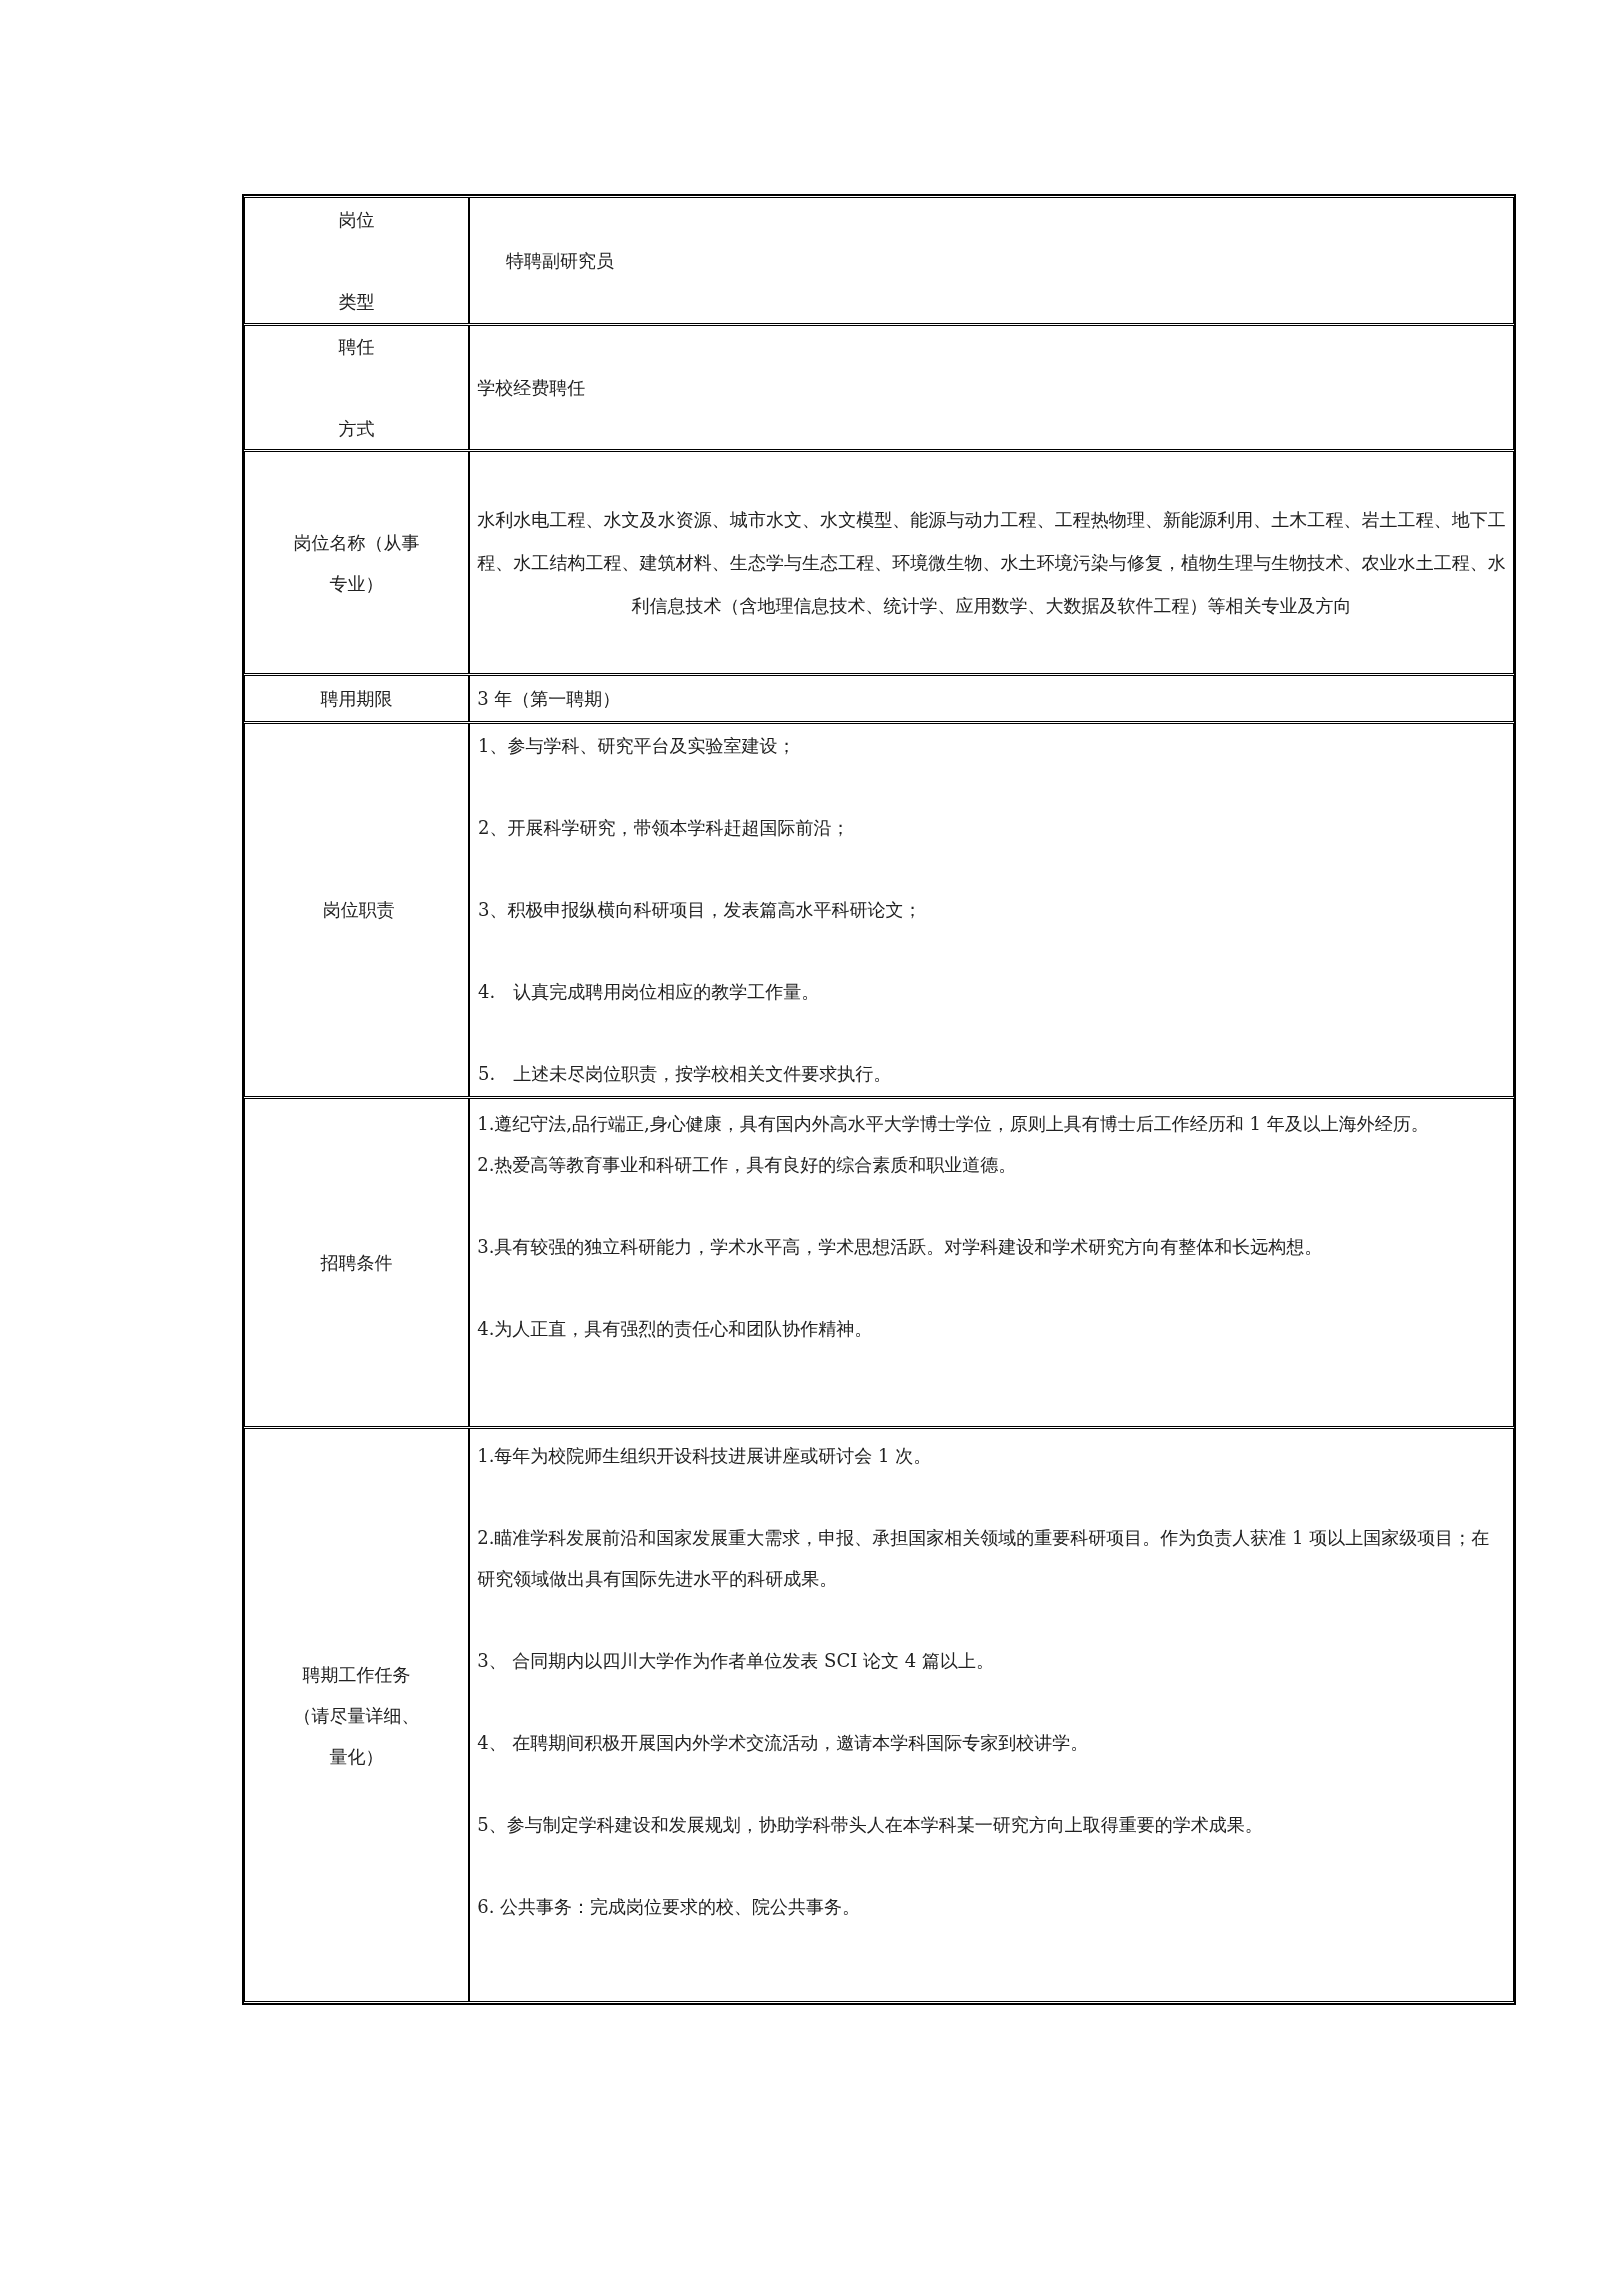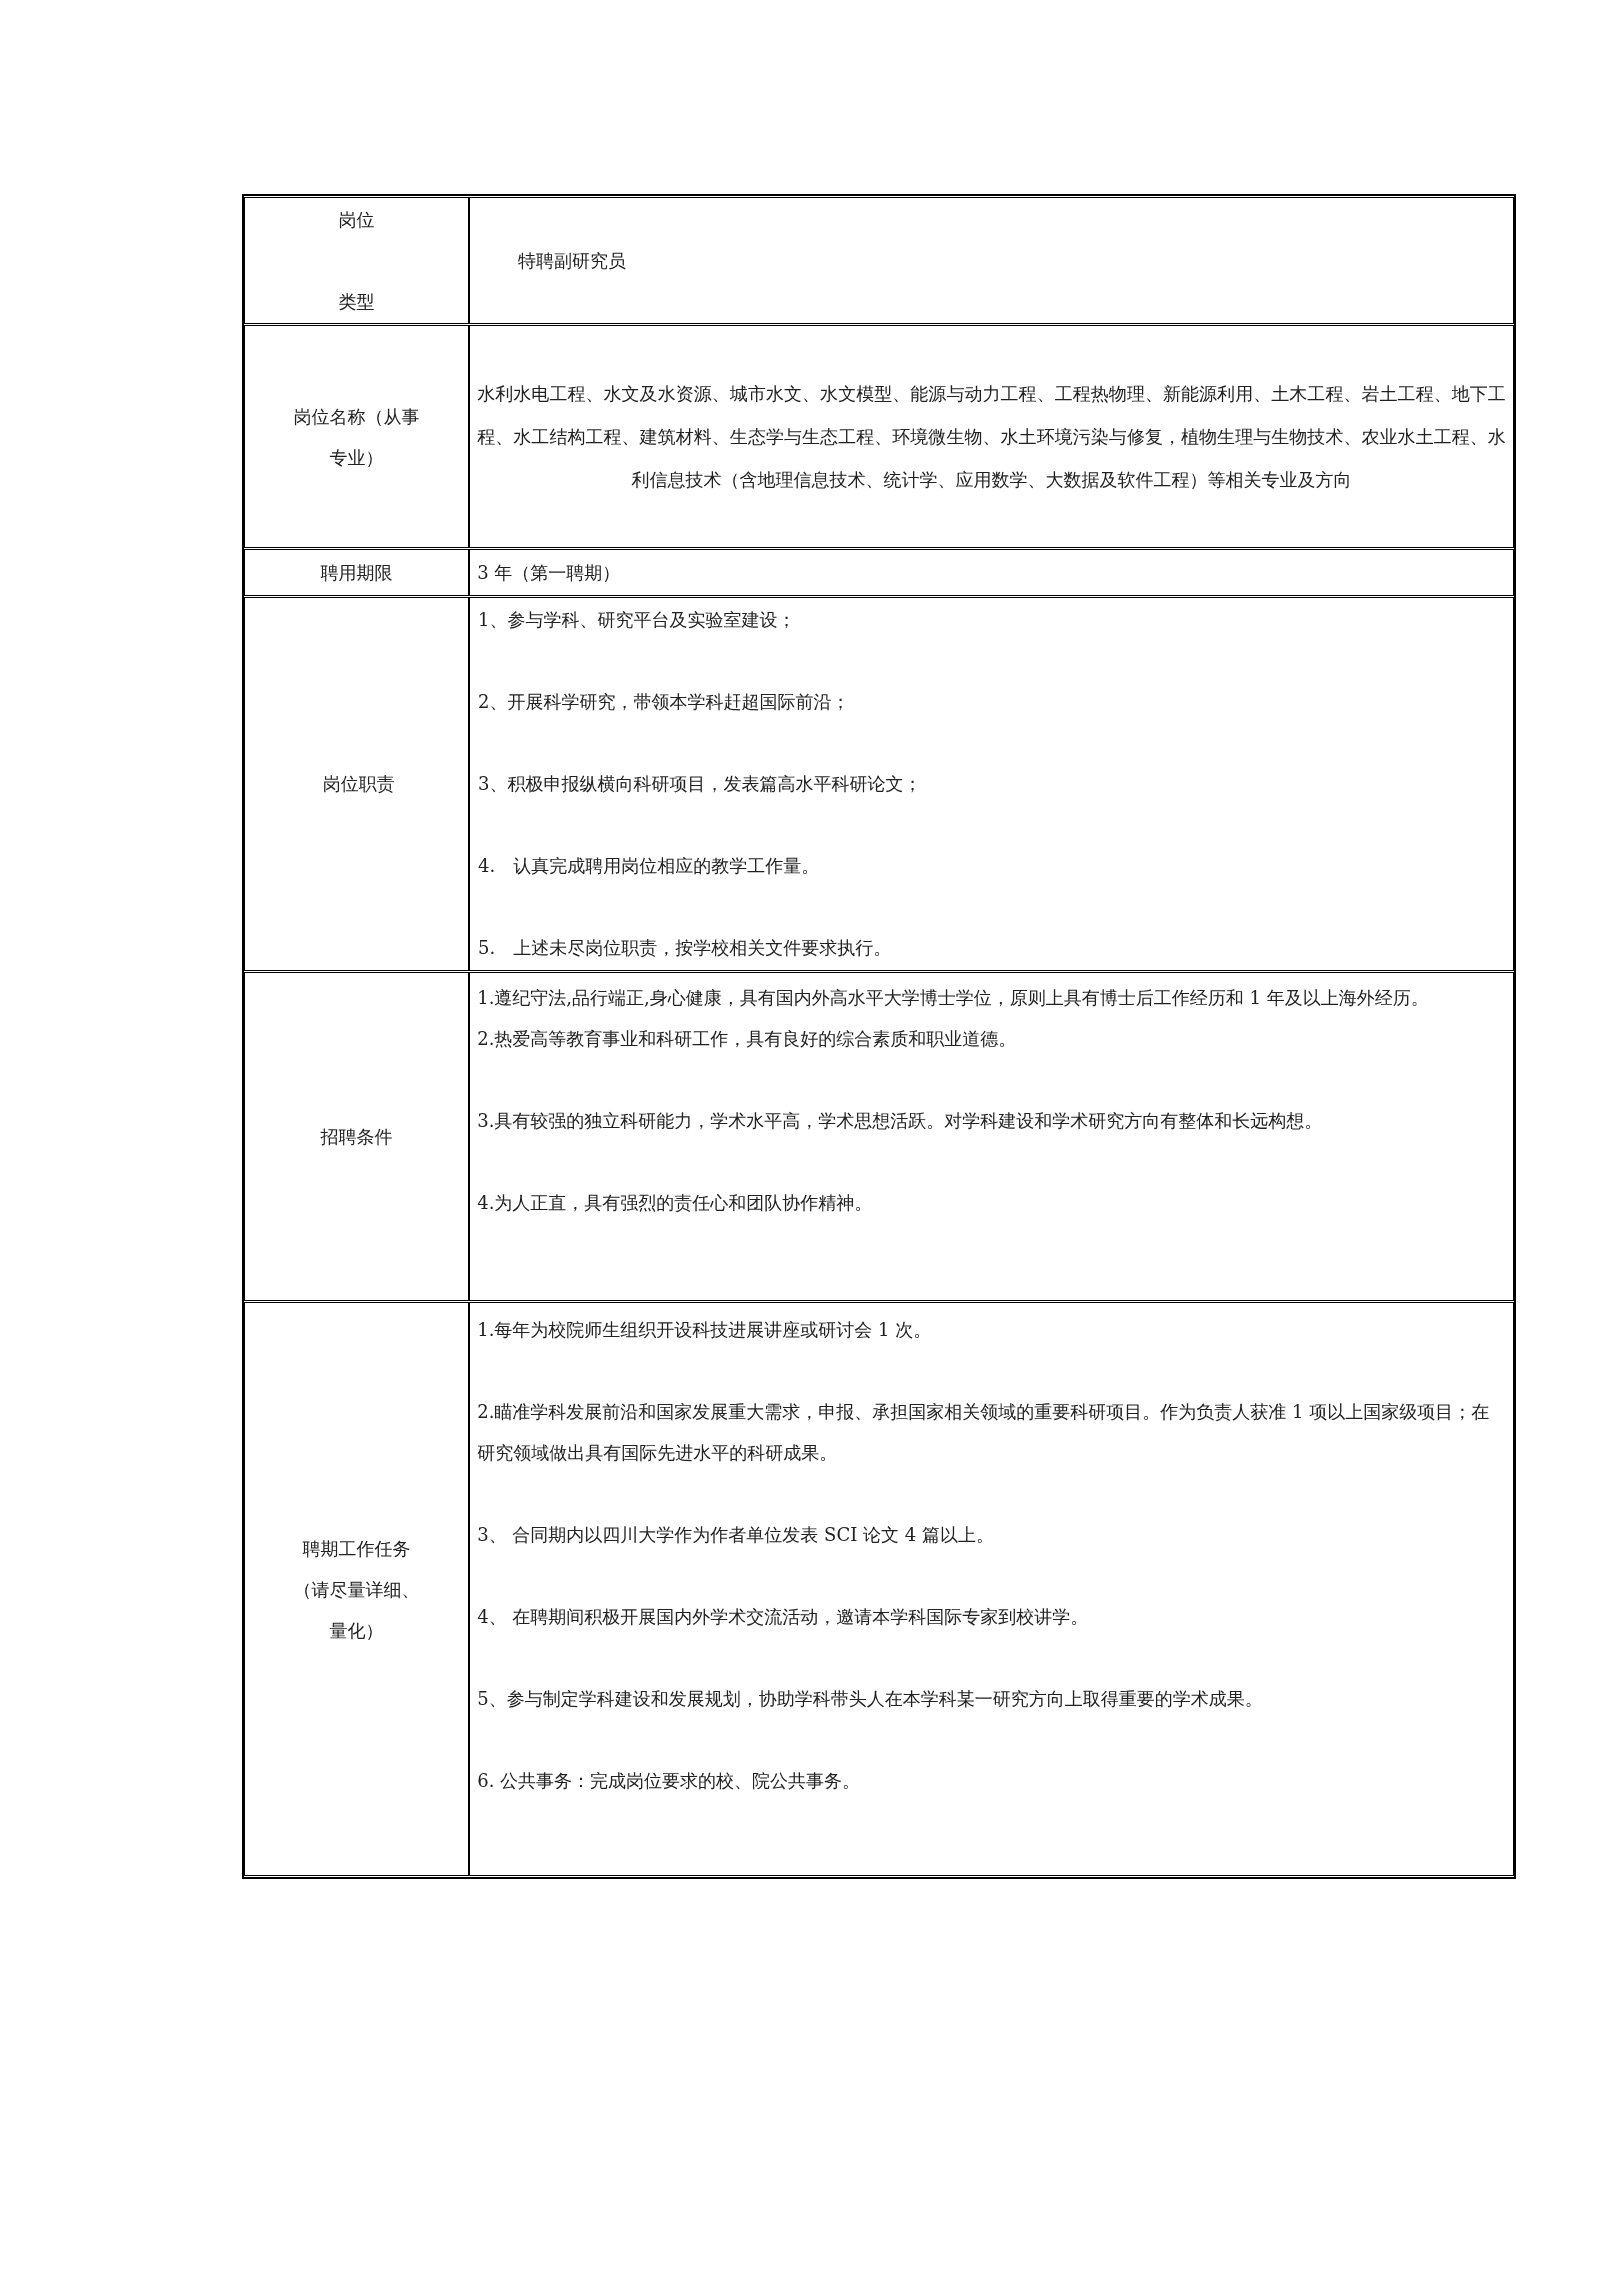--- a/index.html
+++ b/index.html
@@ -47,21 +47,21 @@
   
   tr.row-0 td { height: 127px; }
   tr.row-1 td { height: 123px; }
   tr.row-2 td { height: 223px; }
   tr.row-3 td { height: 42px; }
   tr.row-4 td { height: 43px; }
   tr.row-5 td { height: 366px; padding-left: 8px; }
   tr.row-6 td { height: 329px; }
   tr.row-7 td { height: 574px; }
 
-  tr.row-0 td.content-cell { padding-left: 48px; }
+  tr.row-0 td.content-cell { padding-left: 36px; }
   tr.row-2 td.content-cell {
     text-align: justify;
     text-align-last: center;
     line-height: 43px;
   }
   tr.row-5 td.content-cell,
   tr.row-6 td.content-cell,
   tr.row-7 td.content-cell {
     vertical-align: top;
   }
@@ -76,20 +76,26 @@
   <colgroup>
     <col style="width:225px">
     <col style="width:1045px">
   </colgroup>
   <tbody id="table-body">
       <tr class="row-0">
         <td class="label-cell">岗位
 
 类型</td>
         <td class="content-cell">特聘副研究员</td>
+      </tr>
+      <tr class="row-1">
+        <td class="label-cell">聘任
+
+方式</td>
+        <td class="content-cell">学校经费聘任</td>
       </tr>
       <tr class="row-2">
         <td class="label-cell">岗位名称（从事
 专业）</td>
         <td class="content-cell">水利水电工程、水文及水资源、城市水文、水文模型、能源与动力工程、工程热物理、新能源利用、土木工程、岩土工程、地下工程、水工结构工程、建筑材料、生态学与生态工程、环境微生物、水土环境污染与修复，植物生理与生物技术、农业水土工程、水利信息技术（含地理信息技术、统计学、应用数学、大数据及软件工程）等相关专业及方向</td>
       </tr>
       <tr class="row-4">
         <td class="label-cell">聘用期限</td>
         <td class="content-cell">3 年（第一聘期）</td>
       </tr>

